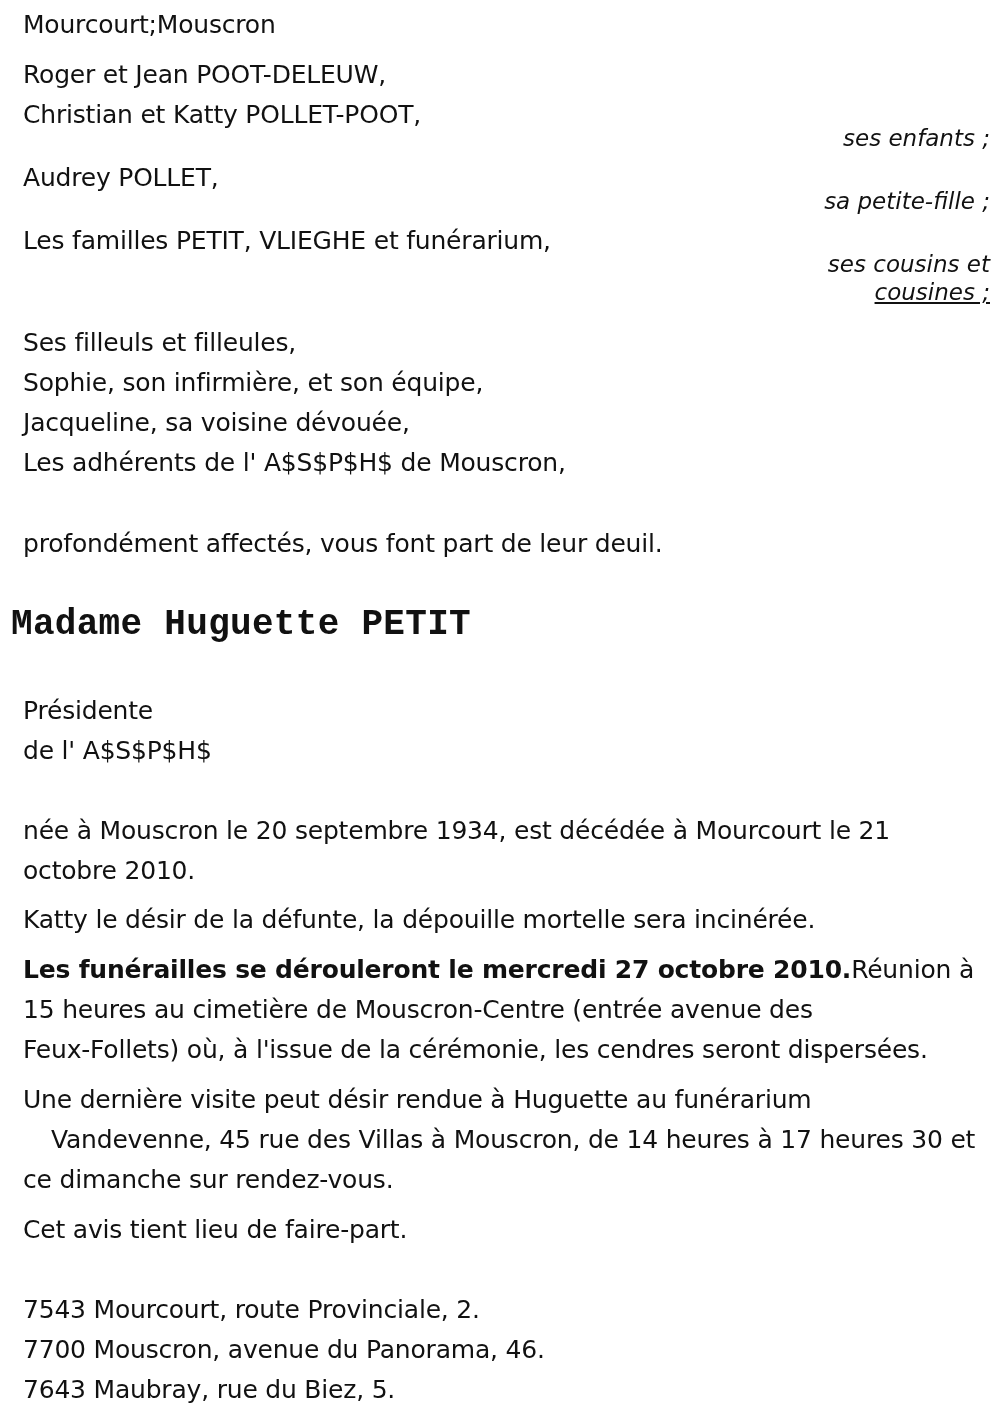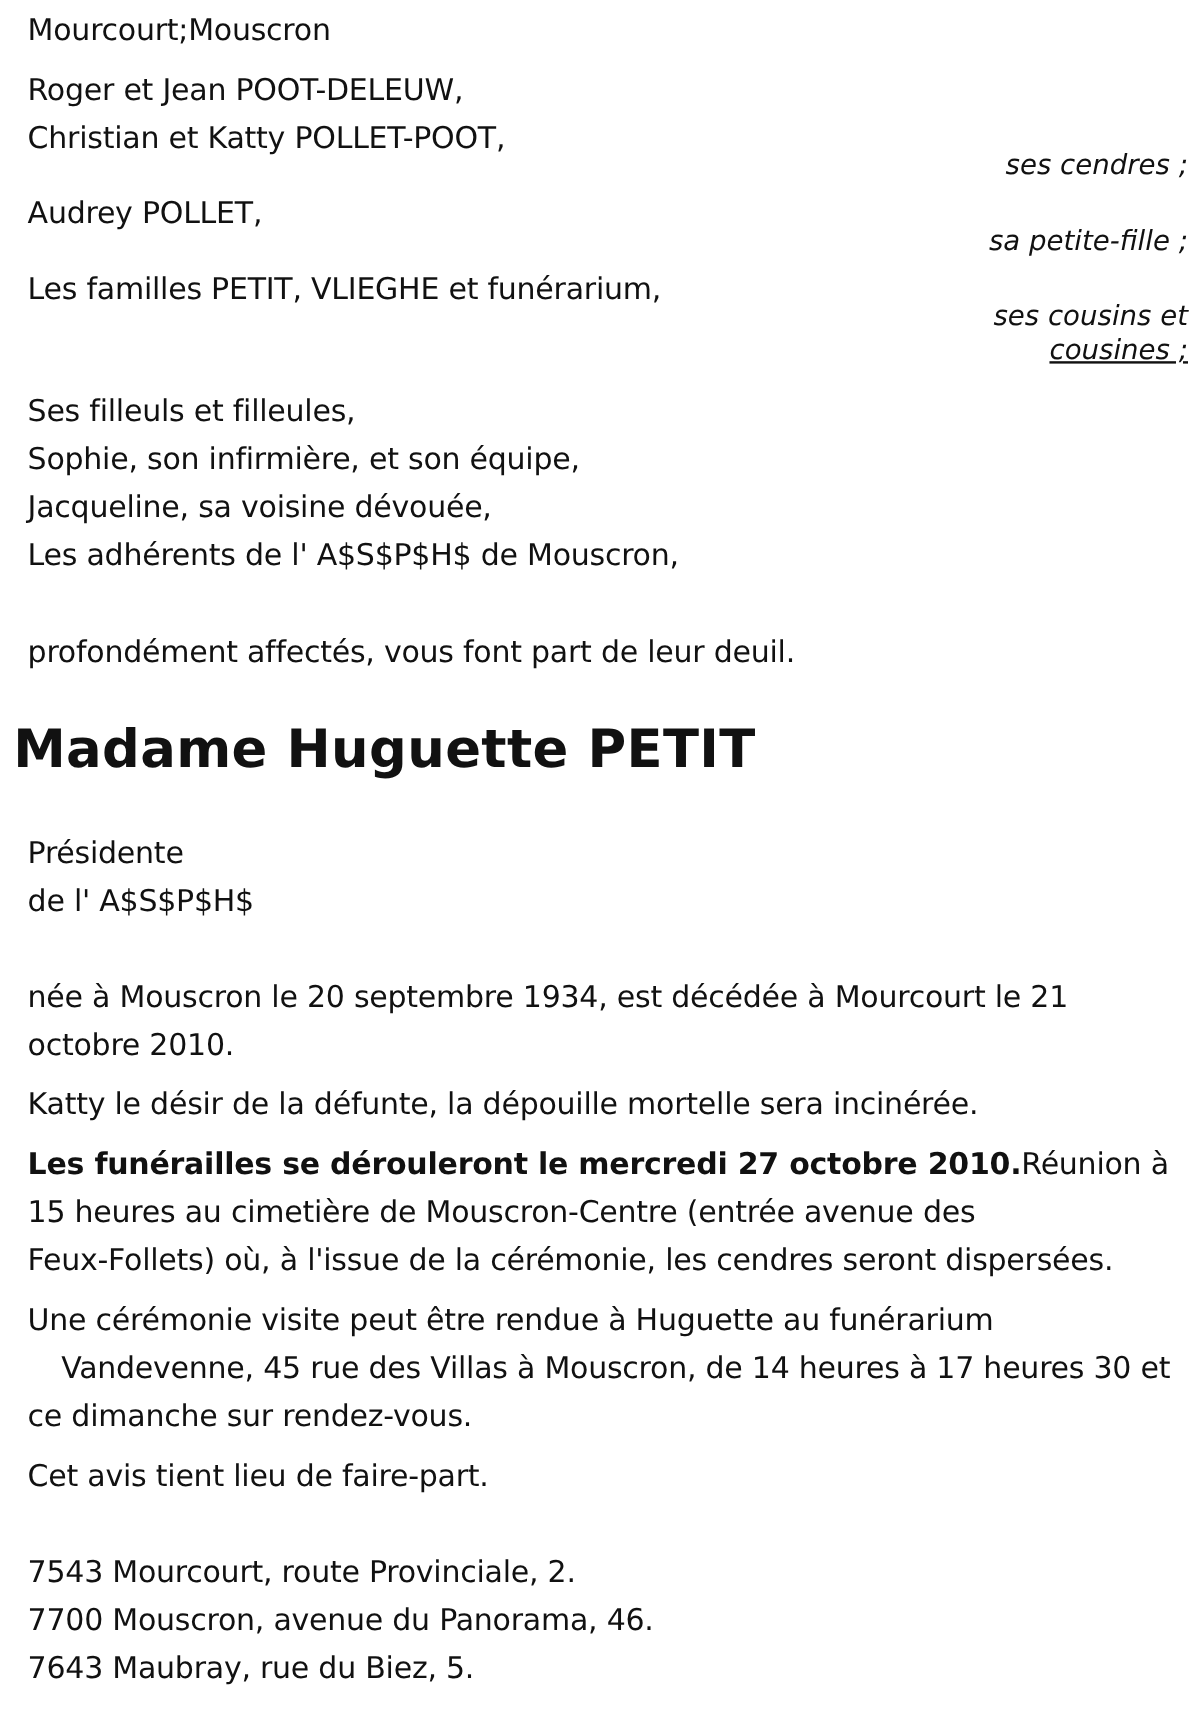--- a/index.html
+++ b/index.html
@@ -34,38 +34,39 @@
       right: 0;
       font-size: 23px;
       line-height: 40px;
       font-style: italic;
       white-space: nowrap;
       text-align: right;
     }
     .heading {
       position: absolute;
       left: 0;
-      font-size: 44px;
+      font-size: 36px;
       line-height: 50px;
       font-weight: bold;
       white-space: nowrap;
       letter-spacing: 0.3px;
+      font-family: Liberation Mono, monospace;
     }
     .b { font-weight: bold; }
   </style>
 </head>
 <body>
 
 <div class="doc">
 
   <div class="line" style="top:5px;">Mourcourt;Mouscron</div>
 
   <div class="line" style="top:55px;">Roger et Jean POOT-DELEUW,</div>
   <div class="line" style="top:95px;">Christian et Katty POLLET-POOT,</div>
-  <div class="rel" style="top:118px;">ses cendres ;</div>
+  <div class="rel" style="top:118px;">ses enfants ;</div>
 
   <div class="line" style="top:158px;">Audrey POLLET,</div>
   <div class="rel" style="top:181px;">sa petite-fille ;</div>
 
   <div class="line" style="top:221px;">Les familles PETIT, VLIEGHE et funérarium,</div>
   <div class="rel" style="top:244px;">ses cousins et</div>
   <div class="rel" style="top:272px;text-decoration:underline;">cousines ;</div>
 
   <div class="line" style="top:323px;">Ses filleuls et filleules,</div>
   <div class="line" style="top:363px;">Sophie, son infirmière, et son équipe,</div>
@@ -83,21 +84,21 @@
   <div class="line" style="top:851px;">octobre 2010.</div>
 
   <div class="line" style="top:900px;">Katty le désir de la défunte, la dépouille mortelle sera incinérée.</div>
 
   <div class="line" style="top:950px;">
     <span class="b">Les funérailles se dérouleront le mercredi 27 octobre 2010.</span><span>Réunion à</span>
   </div>
   <div class="line" style="top:990px;">15 heures au cimetière de Mouscron-Centre (entrée avenue des</div>
   <div class="line" style="top:1030px;">Feux-Follets) où, à l'issue de la cérémonie, les cendres seront dispersées.</div>
 
-  <div class="line" style="top:1080px;">Une cérémonie visite peut être rendue à Huguette au funérarium</div>
+  <div class="line" style="top:1080px;">Une dernière visite peut désir rendue à Huguette au funérarium</div>
   <div class="line" style="top:1120px;margin-left:28px;">Vandevenne, 45 rue des Villas à Mouscron, de 14 heures à 17 heures 30 et</div>
   <div class="line" style="top:1160px;">ce dimanche sur rendez-vous.</div>
 
   <div class="line" style="top:1210px;">Cet avis tient lieu de faire-part.</div>
 
   <div class="line" style="top:1290px;">7543 Mourcourt, route Provinciale, 2.</div>
   <div class="line" style="top:1330px;">7700 Mouscron, avenue du Panorama, 46.</div>
   <div class="line" style="top:1370px;">7643 Maubray, rue du Biez, 5.</div>
 
 </div>

